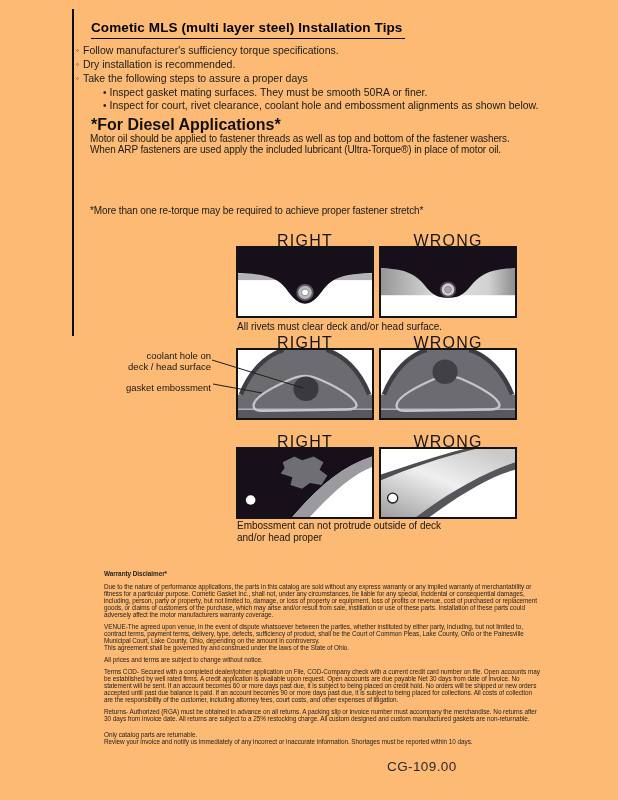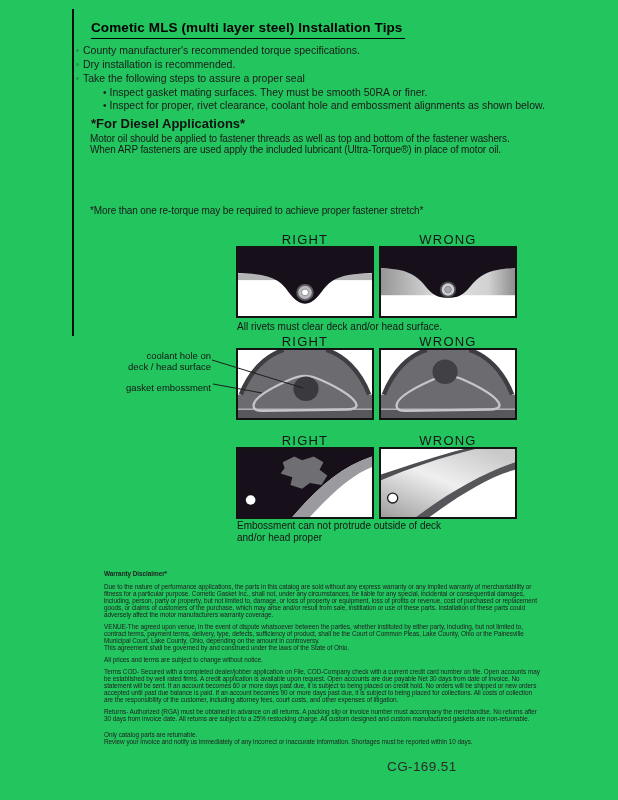--- a/index.html
+++ b/index.html
@@ -1,29 +1,29 @@
 <!DOCTYPE html>
 <html><head>
 <meta charset="utf-8">
 <style>
   html,body{margin:0;padding:0;background:#ffffff;}
-  .page{position:relative;width:618px;height:800px;background:#22c55e;overflow:hidden;
+  .page{position:relative;width:618px;height:800px;background:#fdba74;overflow:hidden;
         font-family:"Liberation Sans","DejaVu Sans",sans-serif;color:#1a1a1a;}
   .pre{white-space:pre-line;}
   .vline{position:absolute;left:72px;top:9px;width:1.5px;height:327px;background:#0c0c0c;}
   .title{position:absolute;left:91px;top:20px;font-size:13.5px;font-weight:bold;color:#000;
          border-bottom:1.6px solid #000;padding:0 3px 3px 0;letter-spacing:.1px;}
   .bullets{position:absolute;left:76px;top:44px;}
   .brow{font-size:10.5px;line-height:13px;white-space:nowrap;}
   .m1{display:inline-block;font-size:8.5px;margin-right:4px;transform:translateY(-1px);}
   .m2{display:inline-block;font-size:10px;margin-right:3px;}
   .sub{margin-left:27px;}
-  .h2{position:absolute;left:91px;font-size:13px;font-weight:bold;color:#111;}
+  .h2{position:absolute;left:91px;font-size:16px;font-weight:bold;color:#111;}
   .para{position:absolute;left:90px;font-size:10px;line-height:10.6px;letter-spacing:-0.12px;color:#1a1a1a;}
-  .hdr{position:absolute;width:138px;text-align:center;font-size:13px;letter-spacing:1.2px;color:#161616;}
+  .hdr{position:absolute;width:138px;text-align:center;font-size:16px;letter-spacing:1.2px;color:#161616;}
   .panel{position:absolute;width:138px;height:72px;border:2px solid #131313;background:#fff;box-sizing:border-box;}
   .panel svg{display:block;}
   .cap{position:absolute;font-size:10px;line-height:11.5px;color:#161616;}
   .side-label{position:absolute;left:104px;width:107px;text-align:right;font-size:9.5px;line-height:11px;color:#161616;}
   .leader{position:absolute;left:104px;top:348px;pointer-events:none;}
   .disc{position:absolute;left:104px;top:570px;width:470px;font-size:6.4px;line-height:7.15px;
         letter-spacing:-0.05px;color:#1f1f1f;}
   .disc .dp{margin:0 0 4.5px 0;}
   .disc .dh{font-weight:bold;margin:0 0 5.5px 0;}
   .disc .gap8{margin-bottom:8.5px;}
@@ -32,25 +32,25 @@
 </head>
 <body>
 
 <div class="page">
 
   <div class="vline"></div>
 
   <div class="title">Cometic MLS (multi layer steel) Installation Tips</div>
 
   <div class="bullets">
-    <div class="brow"><span class="m1">◦</span><span>County manufacturer's recommended torque specifications.</span></div>
+    <div class="brow"><span class="m1">◦</span><span>Follow manufacturer's sufficiency torque specifications.</span></div>
     <div class="brow"><span class="m1">◦</span><span>Dry installation is recommended.</span></div>
-    <div class="brow"><span class="m1">◦</span><span>Take the following steps to assure a proper seal</span></div>
+    <div class="brow"><span class="m1">◦</span><span>Take the following steps to assure a proper days</span></div>
     <div class="brow sub"><span class="m2">•</span><span>Inspect gasket mating surfaces.  They must be smooth 50RA or finer.</span></div>
-    <div class="brow sub"><span class="m2">•</span><span>Inspect for proper, rivet clearance, coolant hole and embossment alignments as shown below.</span></div>
+    <div class="brow sub"><span class="m2">•</span><span>Inspect for court, rivet clearance, coolant hole and embossment alignments as shown below.</span></div>
   </div>
 
   <div class="h2" style="top:116px">*For Diesel Applications*</div>
   <div class="para pre" style="top:134px">Motor oil should be applied to fastener threads as well as top and bottom of the fastener washers.
 When ARP fasteners are used apply the included lubricant (Ultra-Torque®) in place of motor oil.</div>
   <div class="para" style="top:206px">*More than one re-torque may be required to achieve proper fastener stretch*</div>
 
   <div class="hdr" style="left:236px;top:232px">RIGHT</div>
   <div class="hdr" style="left:379px;top:232px">WRONG</div>
 
@@ -174,15 +174,15 @@
 be established by well rated firms.  A credit application is available upon request.  Open accounts are due payable Net 30 days from date of invoice.  No
 statement will be sent.  If an account becomes 60 or more days past due, it is subject to being placed on credit hold.  No orders will be shipped or new orders
 accepted until past due balance is paid.  If an account becomes 90 or more days past due, it is subject to being placed for collections.  All costs of collection
 are the responsibility of the customer, including attorney fees, court costs, and other expenses of litigation.</div>
     <div class="dp pre gap8">Returns- Authorized (RGA) must be obtained in advance on all returns.  A packing slip or invoice number must accompany the merchandise.  No returns after
 30 days from invoice date.  All returns are subject to a 25% restocking charge.  All custom designed and custom manufactured gaskets are non-returnable.</div>
     <div class="dp pre">Only catalog parts are returnable.
 Review your invoice and notify us immediately of any incorrect or inaccurate information.  Shortages must be reported within 10 days.</div>
   </div>
 
-  <div class="doccode">CG-169.51</div>
+  <div class="doccode">CG-109.00</div>
 
 </div>
 
 </body></html>

